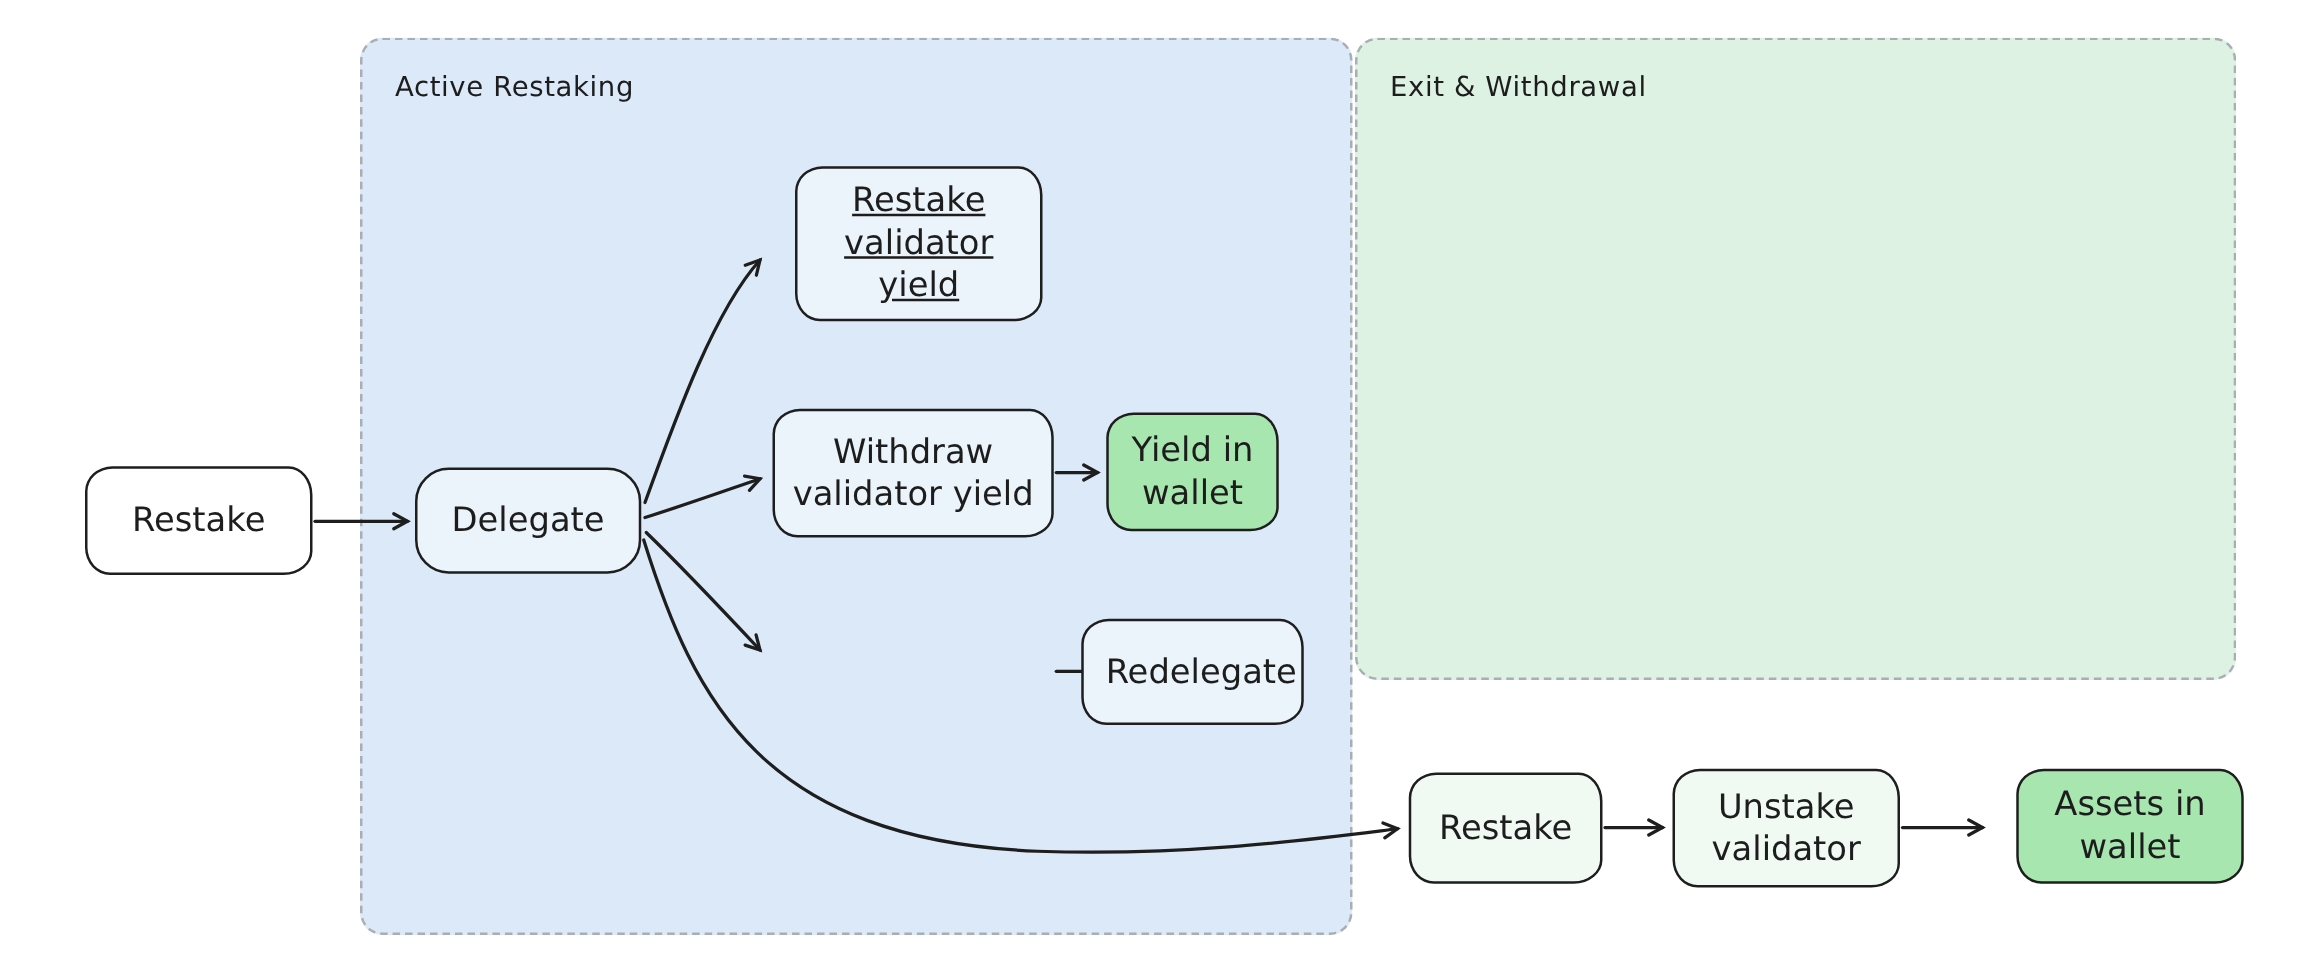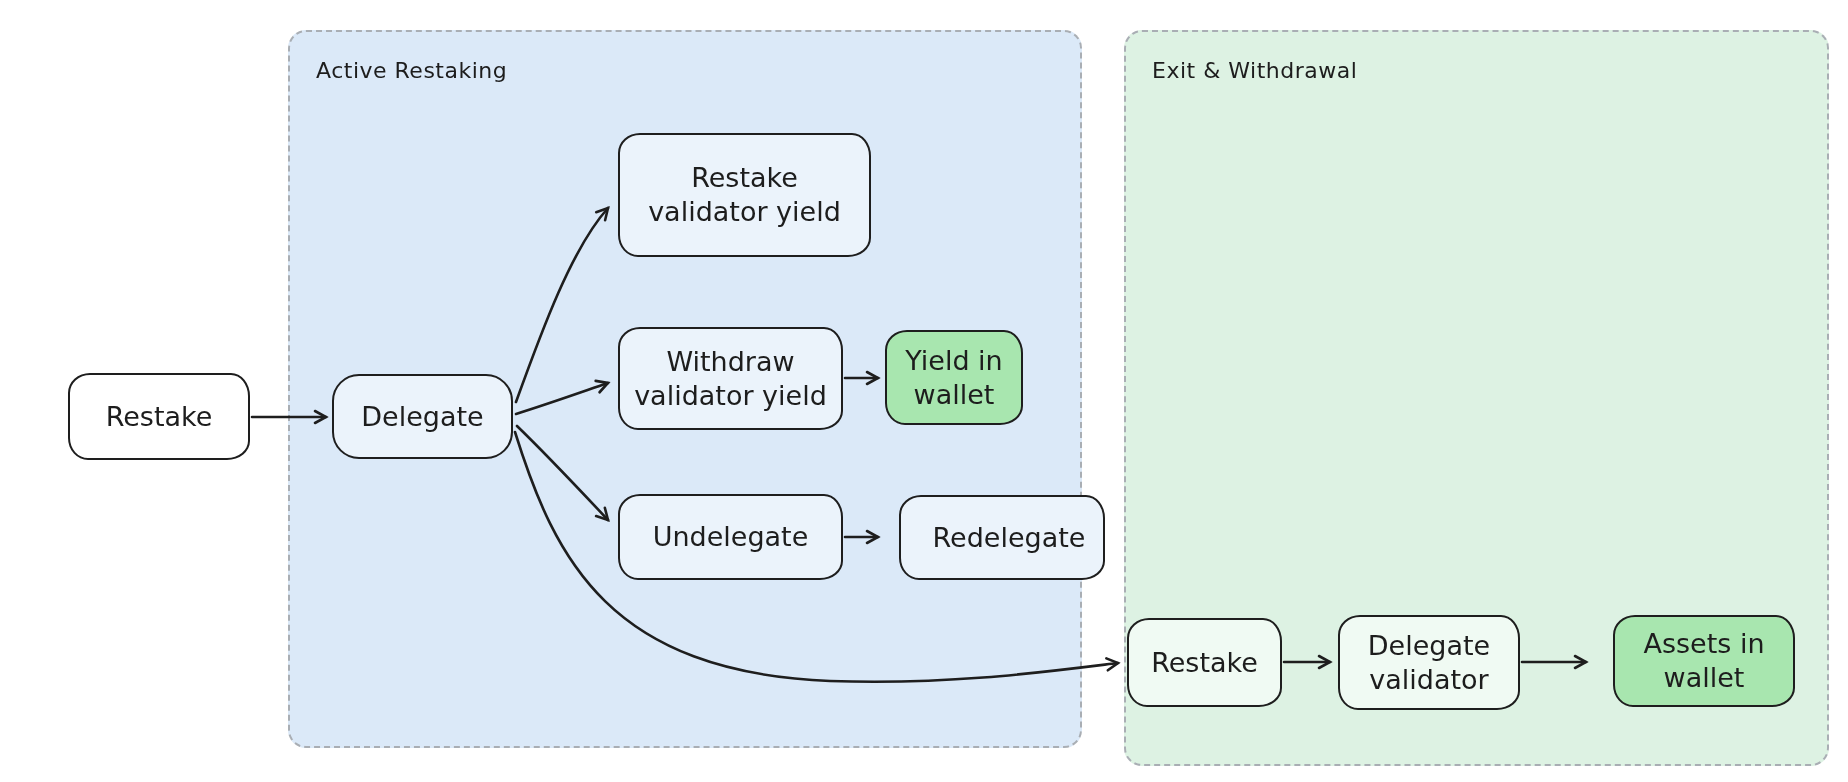--- a/index.html
+++ b/index.html
@@ -1,35 +1,35 @@
 <!DOCTYPE html>
 <html><head>
 <meta charset="utf-8">
 <style>
   html,body{margin:0;padding:0;background:#ffffff;}
   body{width:1848px;height:782px;font-family:"DejaVu Sans",sans-serif;}
   .canvas{position:relative;width:1848px;height:782px;overflow:hidden;background:#ffffff;}
 
   .group{position:absolute;border:2px dashed #a9aeb4;border-radius:18px;box-sizing:border-box;}
   #g-active{left:288px;top:30px;width:794px;height:718px;}
-  #g-exit{left:1124px;top:30px;width:705px;height:736px;}
+  #g-exit{left:1084px;top:30px;width:705px;height:514px;}
   .group-label{position:absolute;left:26px;top:26px;font-size:22px;color:#1d1d1d;letter-spacing:0.5px;white-space:nowrap;}
 
   .node{position:absolute;box-sizing:border-box;border:2.6px solid #1e1e1e;
         display:flex;align-items:center;justify-content:center;text-align:center;
         font-size:27px;color:#1d1d1d;line-height:1.25;padding:4px 10px;
         border-radius:22px 19px 23px 20px / 20px 23px 19px 22px;}
 
   #n-restake   {left:68px;  top:373px; width:182px; height:87px;}
   #n-delegate  {left:332px; top:374px; width:181px; height:85px;border-radius:27px;}
-  #n-rvy       {left:618px; top:133px; width:253px; height:124px;}
+  #n-rvy       {left:636px; top:133px; width:198px; height:124px;text-decoration:underline;}
   #n-wvy       {left:618px; top:327px; width:225px; height:103px;}
   #n-yield     {left:885px; top:330px; width:138px; height:95px;}
   #n-undelegate{left:618px; top:494px; width:225px; height:86px;}
-  #n-redelegate{left:899px; top:495px; width:206px; height:85px;padding-left:24px;}
+  #n-redelegate{left:865px; top:495px; width:178px; height:85px;padding-left:24px;}
   #n-unstake   {left:1127px;top:618px; width:155px; height:89px;}
   #n-wv        {left:1338px;top:615px; width:182px; height:95px;}
   #n-assets    {left:1593px;top:615px; width:182px; height:92px;}
 
   svg.edges{position:absolute;left:0;top:0;pointer-events:none;}
   svg.edges path{stroke:#1e1e1e;stroke-width:2.6;fill:none;stroke-linecap:round;}
 </style>
 </head>
 <body>
 
@@ -72,33 +72,30 @@
   </div>
 
   <div class="node" id="n-wvy" style="background: rgb(235, 243, 251);">
     <span>Withdraw validator yield</span>
   </div>
 
   <div class="node" id="n-yield" style="background: rgb(168, 230, 175);">
     <span>Yield in wallet</span>
   </div>
 
-  <div class="node" id="n-undelegate" style="background: rgb(235, 243, 251);">
-    <span>Undelegate</span>
-  </div>
 
   <div class="node" id="n-redelegate" style="background: rgb(235, 243, 251);">
     <span>Redelegate</span>
   </div>
 
   <div class="node" id="n-unstake" style="background: rgb(240, 250, 243);">
     <span>Restake</span>
   </div>
 
   <div class="node" id="n-wv" style="background: rgb(240, 250, 243);">
-    <span>Delegate validator</span>
+    <span>Unstake validator</span>
   </div>
 
   <div class="node" id="n-assets" style="background: rgb(168, 230, 175); margin-left: 20px;">
     <span>Assets in wallet</span>
   </div>
 
 </div>
 
 </body></html>

